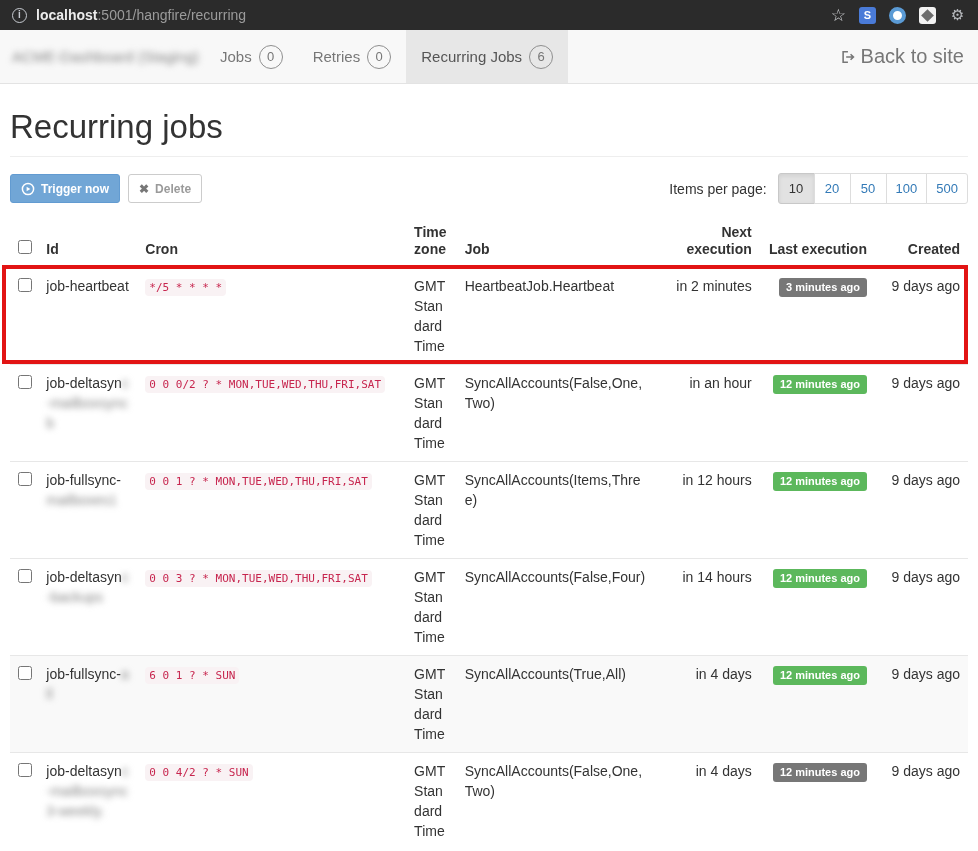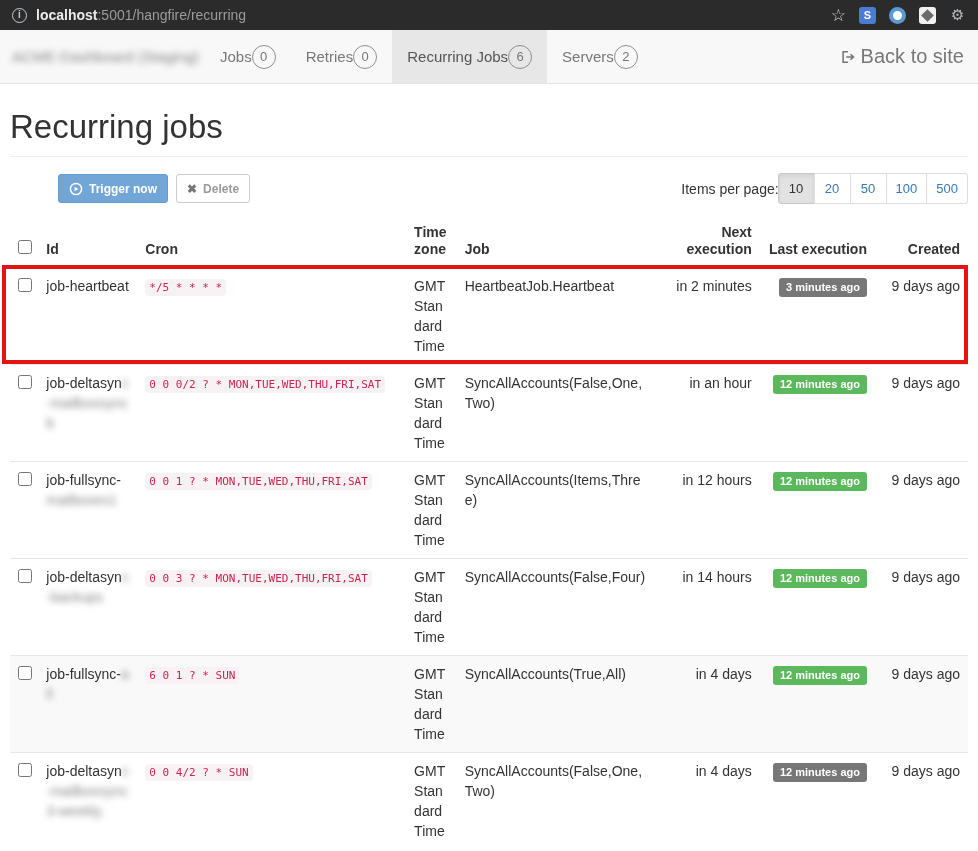--- a/index.html
+++ b/index.html
@@ -35,21 +35,21 @@
   .navbar {
     height:54px; background:#f8f8f8; border-bottom:1px solid #e3e3e3;
     display:flex; align-items:stretch;
   }
   .brand {
     width:205px; display:flex; align-items:center; padding-left:12px;
     font-size:15px; color:#666;
   }
   .masked { filter:blur(3px); color:#888; user-select:none; }
   .nav-tab {
-    display:flex; align-items:center; padding:0 15px;
+    display:flex; align-items:center; gap:7px; padding:0 15px;
     font-size:15px; color:#777; cursor:pointer; white-space:nowrap;
   }
   .nav-tab.active { background:#e7e7e7; color:#555; }
   .count-pill {
     min-width:24px; height:24px; padding:0 5px; border:1px solid #8f8f8f;
     border-radius:12px; display:flex; align-items:center; justify-content:center;
     font-size:13px; color:#777; background:transparent;
   }
   .back-to-site {
     margin-left:auto; display:flex; align-items:center; gap:6px;
@@ -60,25 +60,25 @@
   .container { padding:0 10px; }
   h1.page-title { font-size:33px; font-weight:400; color:#333; margin:24px 0 10px; }
   .title-rule { border:none; border-top:1px solid #eee; margin:0 0 16px; }
 
   .toolbar { display:flex; align-items:center; height:31px; }
   .btn {
     display:inline-flex; align-items:center; gap:6px; font-size:12px; font-weight:bold;
     padding:0 10px; height:29px; border-radius:3px; cursor:pointer;
     font-family:"Liberation Sans", sans-serif;
   }
-  .btn-primary { background:#71a6d6; border:1px solid #629bd1; color:#fff;margin-left:48px; }
+  .btn-primary { background:#71a6d6; border:1px solid #629bd1; color:#fff; }
   .btn-default { background:#fff; border:1px solid #ccc; color:#9a9a9a; margin-left:8px; }
   .btn-default .x-glyph { color:#777; font-size:12px; }
 
-  .per-page { margin-left:auto; display:flex; align-items:center; font-size:14px; color:#333; }
+  .per-page { margin-left:auto; display:flex; align-items:center; gap:12px; font-size:14px; color:#333; }
   .size-group { display:flex; }
   .size-btn {
     min-width:37px; height:31px; padding:0 9px; margin-left:-1px;
     border:1px solid #ddd; background:#fff; color:#337ab7; font-size:13px;
     display:flex; align-items:center; justify-content:center; cursor:pointer;
   }
   .size-btn.first { border-radius:3px 0 0 3px; }
   .size-btn.last  { border-radius:0 3px 3px 0; }
   .size-btn.active { background:#e2e2e2; color:#333; border-color:#c8c8c8;
     box-shadow:inset 0 2px 4px rgba(0,0,0,.08); }
@@ -142,24 +142,20 @@
     <span class="count-pill">0</span>
   </div>
   <div class="nav-tab">
     <span>Retries</span>
     <span class="count-pill">0</span>
   </div>
   <div class="nav-tab active">
     <span>Recurring Jobs</span>
     <span class="count-pill">6</span>
   </div>
-  <div class="nav-tab">
-    <span>Servers</span>
-    <span class="count-pill">2</span>
-  </div>
   <div class="back-to-site">
     <svg width="15" height="14" viewBox="0 0 16 16">
       <path d="M8.5 2H3v12h5.5" stroke="#777" stroke-width="1.8" fill="none"></path>
       <path d="M6.5 8h8M11.5 4.8L14.8 8l-3.3 3.2" stroke="#777" stroke-width="1.8" fill="none"></path>
     </svg>
     <span>Back to site</span>
   </div>
 </div>
 
 <div class="container">

